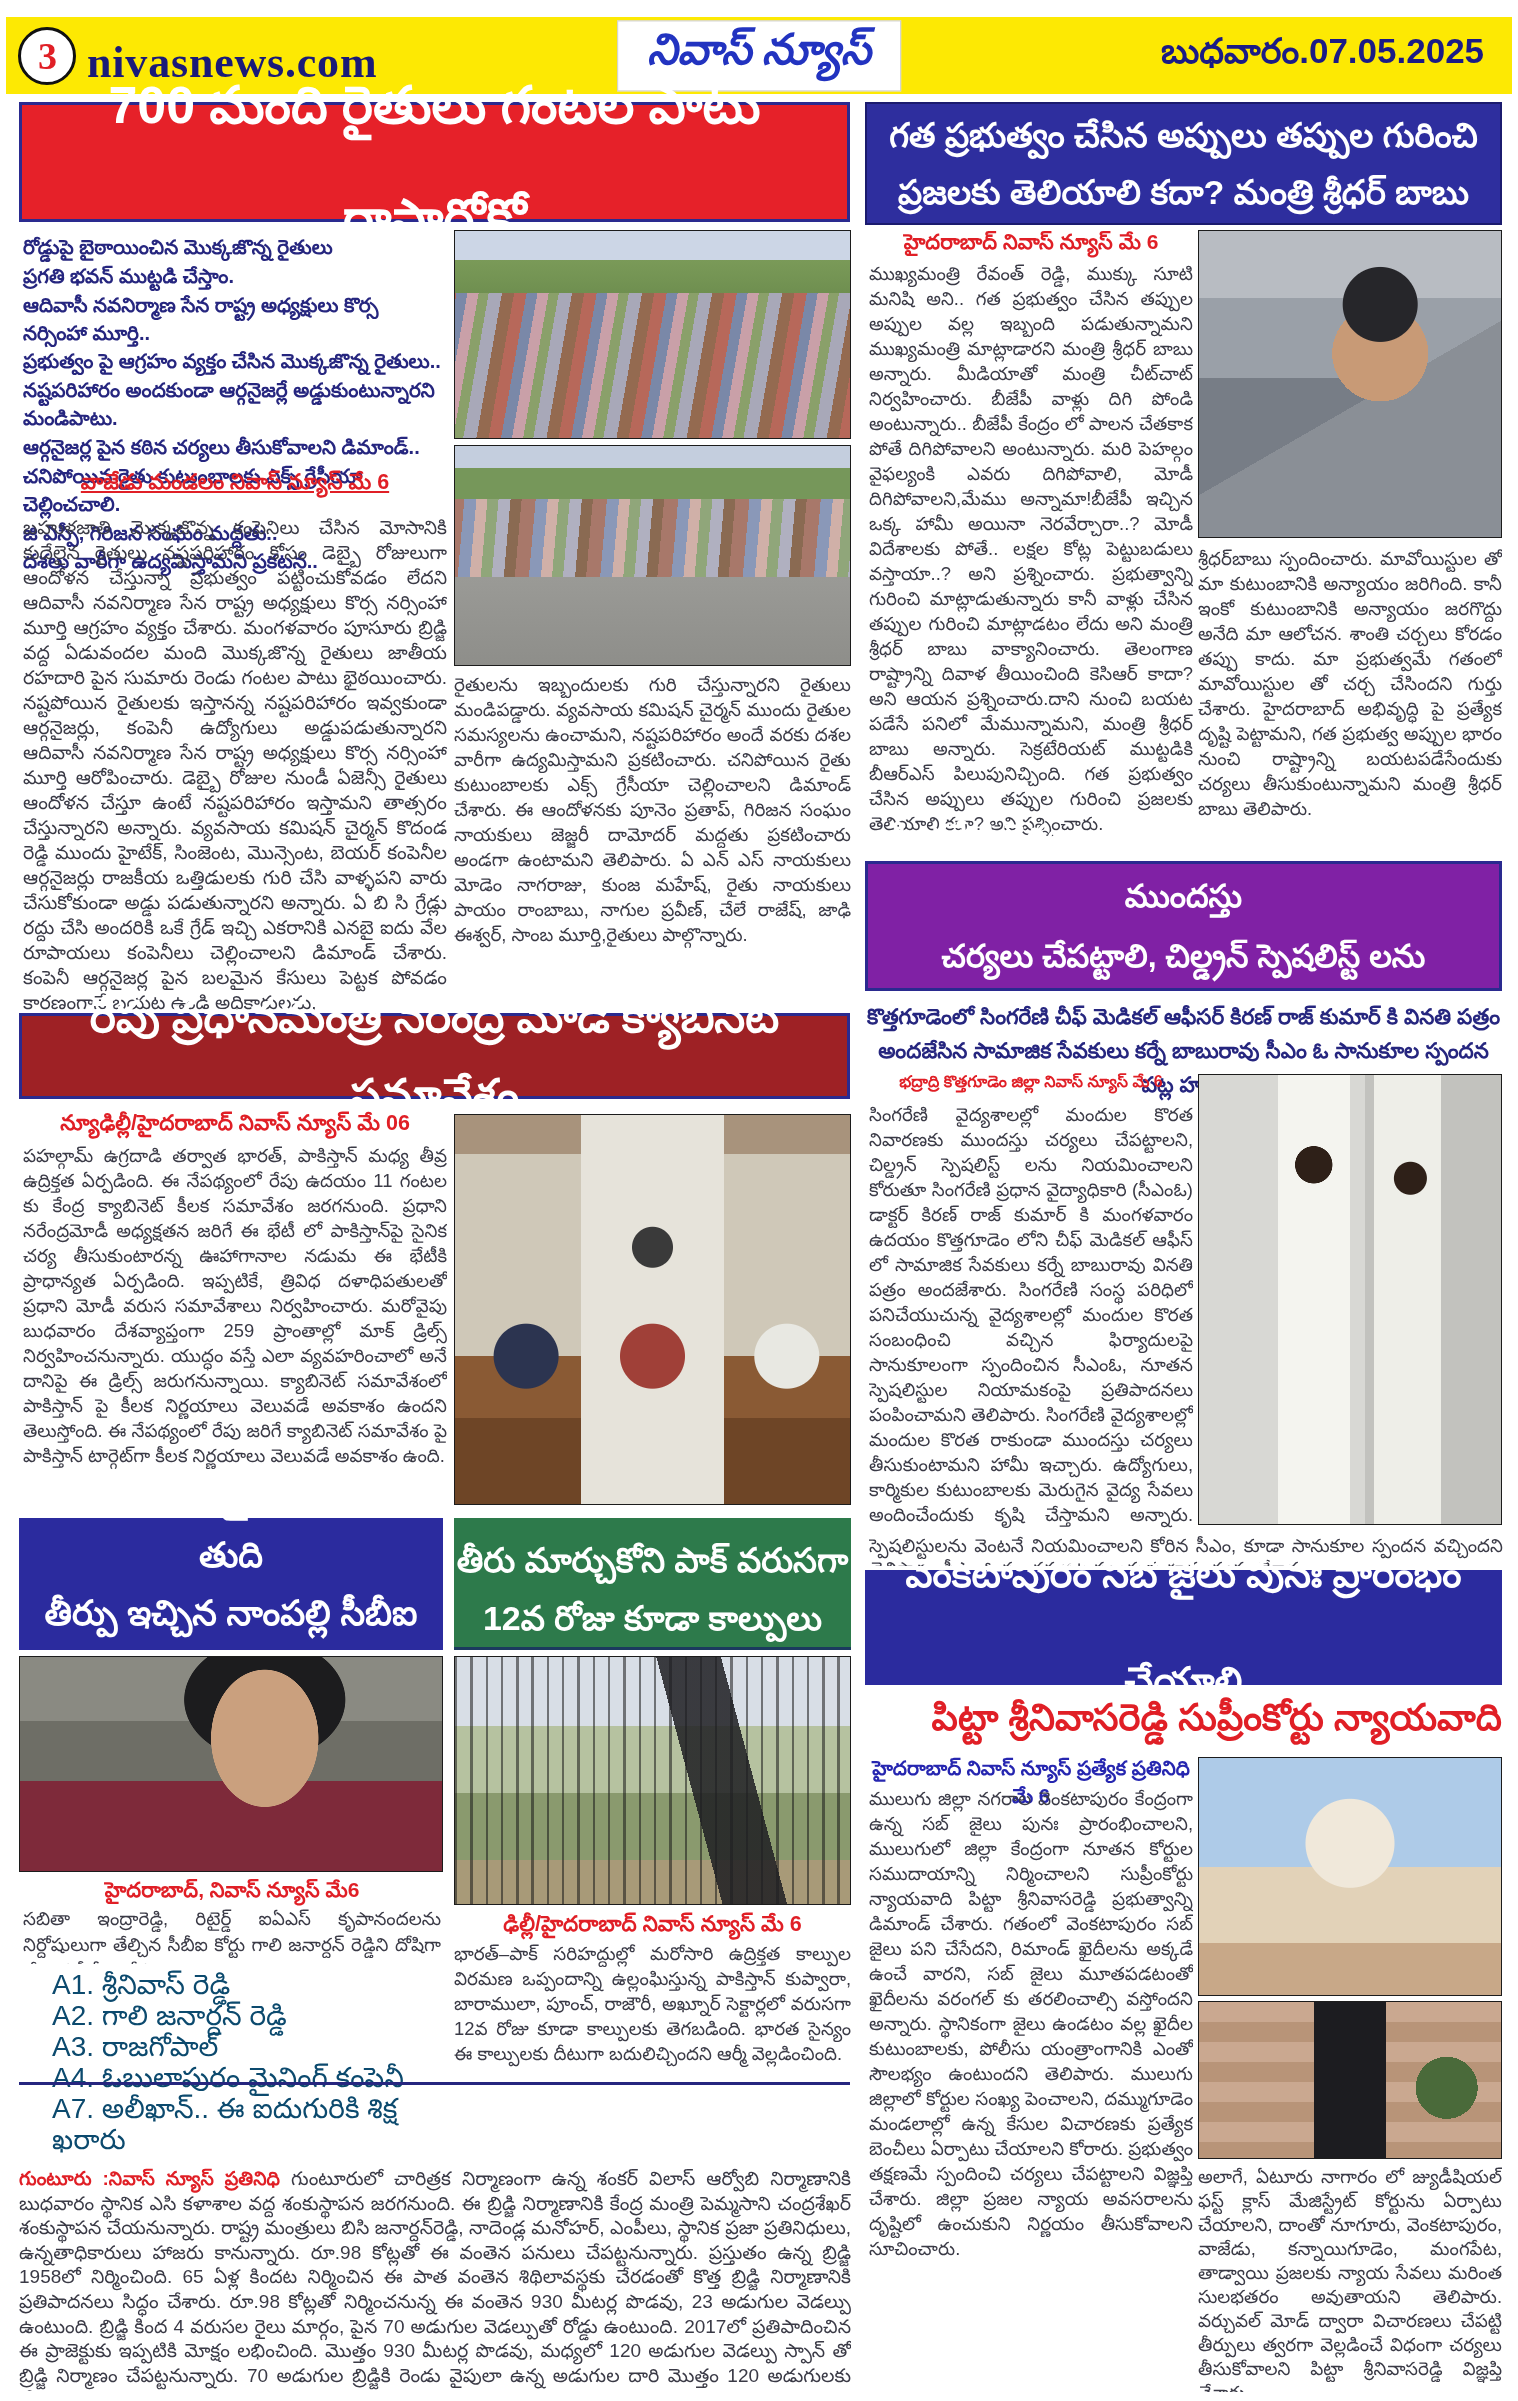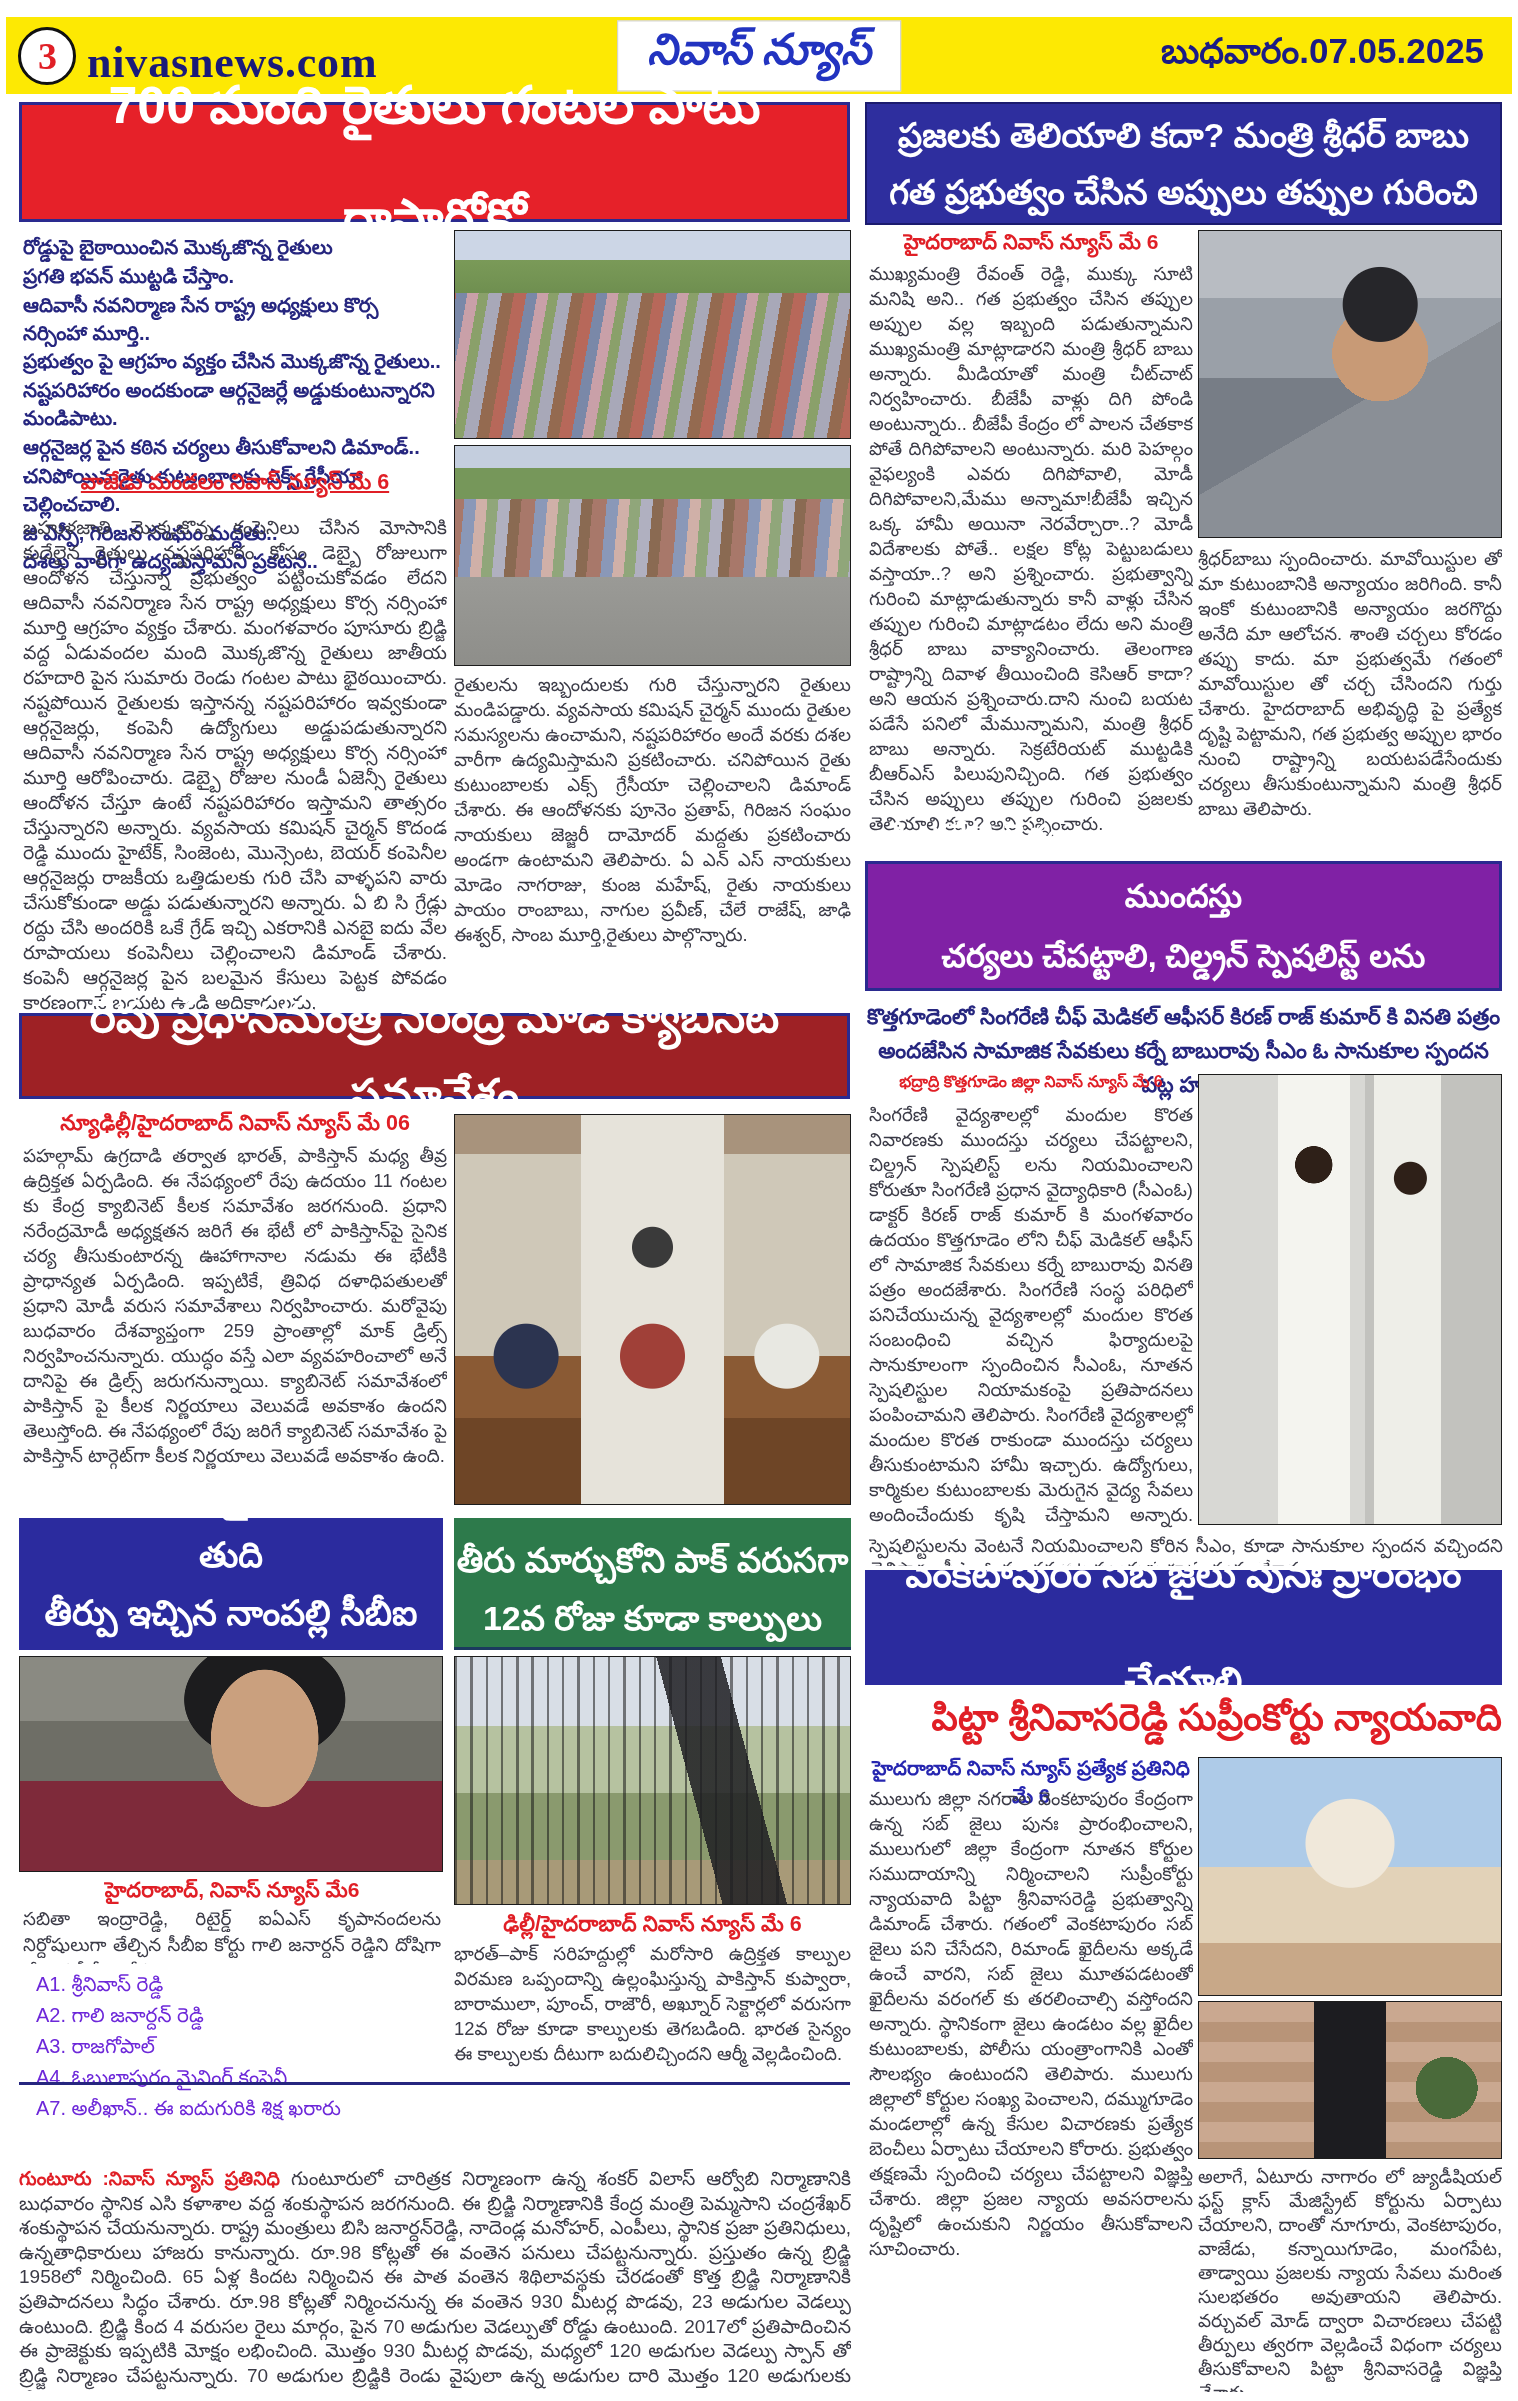--- a/index.html
+++ b/index.html
@@ -95,22 +95,22 @@
   .cbi-headline { left:19px; top:1518px; width:424px; height:132px; background:#2b2b9e;
                   font-size:35px; line-height:58px; }
   .ph-sabitha { left:19px; top:1656px; width:424px; height:216px;
     background:
       radial-gradient(ellipse 54px 69px at 58% 38%, #caa07e 0 99%, rgba(0,0,0,0) 100%),
       radial-gradient(ellipse 81px 61px at 58% 20%, #1c1c1e 0 99%, rgba(0,0,0,0) 100%),
       linear-gradient(180deg, rgba(0,0,0,0) 0 58%, #7e2a3a 58% 100%),
       linear-gradient(180deg,#8a8a82 0 30%,#6e6e66 30% 100%); }
   .cbi-dateline { left:23px; top:1878px; width:418px; font-size:21px; }
   .cbi-intro { left:23px; top:1906px; width:418px; height:58px; font-size:18.4px; line-height:26px; }
-  .cbi-list { position:absolute; left:36px; top:1969px; width:384px; color:#6d28d9;
-              font-size:20px; line-height:31px; }
+  .cbi-list { position:absolute; left:52px; top:1969px; width:384px; color:#0c4a6e;
+              font-size:28px; line-height:31px; }
   .rule-navy { position:absolute; left:19px; top:2082px; width:831px; height:3.1px; background:#26267f; }
 
   
   .pak-headline { left:454px; top:1518px; width:397px; height:132px; background:#2d7a4b;
                   border-bottom:3.1px solid #1b3a5e; font-size:34px; line-height:58px;justify-content:flex-end; }
   .ph-border { left:454px; top:1656px; width:397px; height:249px;
     background:
       linear-gradient(75deg, rgba(0,0,0,0) 0 58%, rgba(30,30,34,0.85) 58% 72%, rgba(0,0,0,0) 72%),
       repeating-linear-gradient(90deg, rgba(25,25,25,0.55) 0 2.3px, rgba(0,0,0,0) 2.3px 15.3px),
       linear-gradient(180deg,#d8dee6 0 28%,#b6c2a0 28% 55%,#8a9a6e 55% 82%,#a89a78 82% 100%); }
@@ -168,22 +168,22 @@
     <div>జి ఎస్పీ, గిరిజన సంఘం మద్దతు..</div>
     <div>దశలు వారీగా ఉద్యమిస్తామని ప్రకటన..</div>
   </div>
   <div class="dateline farm-dateline">వాజేడు మండలం నివాస్ న్యూస్ మే 6</div>
   <div class="photo ph-protest1"></div>
   <div class="photo ph-protest2"></div>
   <div class="bodytxt farm-body-left">బహుళజాతి మొక్కజొన్న కంపెనిలు చేసిన మోసానికి కుదేలైన రైతులు నష్టపరిహారం కోసం డెబ్బై రోజులుగా ఆందోళన చేస్తున్నా ప్రభుత్వం పట్టించుకోవడం లేదని ఆదివాసీ నవనిర్మాణ సేన రాష్ట్ర అధ్యక్షులు కొర్స నర్సింహా మూర్తి ఆగ్రహం వ్యక్తం చేశారు. మంగళవారం పూసూరు బ్రిడ్జి వద్ద ఏడువందల మంది మొక్కజొన్న రైతులు జాతీయ రహదారి పైన సుమారు రెండు గంటల పాటు భైఠయించారు. నష్టపోయిన రైతులకు ఇస్తానన్న నష్టపరిహారం ఇవ్వకుండా ఆర్గనైజర్లు, కంపెనీ ఉద్యోగులు అడ్డుపడుతున్నారని ఆదివాసీ నవనిర్మాణ సేన రాష్ట్ర అధ్యక్షులు కొర్స నర్సింహా మూర్తి ఆరోపించారు. డెబ్బై రోజుల నుండీ ఏజెన్సీ రైతులు ఆందోళన చేస్తూ ఉంటే నష్టపరిహారం ఇస్తామని తాత్సరం చేస్తున్నారని అన్నారు. వ్యవసాయ కమిషన్ చైర్మన్ కొదండ రెడ్డి ముందు హైటేక్, సింజెంట, మొన్సెంట, బెయర్ కంపెనీల ఆర్గనైజర్లు రాజకీయ ఒత్తిడులకు గురి చేసి వాళ్ళపని వారు చేసుకోకుండా అడ్డు పడుతున్నారని అన్నారు. ఏ బి సి గ్రేడ్లు రద్దు చేసి అందరికి ఒకే గ్రేడ్ ఇచ్చి ఎకరానికి ఎనబై ఐదు వేల రూపాయలు కంపెనీలు చెల్లించాలని డిమాండ్ చేశారు. కంపెనీ ఆర్గనైజర్ల పైన బలమైన కేసులు పెట్టక పోవడం కారణంగానే బయట ఉండి అధికారులను,</div>
   <div class="bodytxt farm-body-right">రైతులను ఇబ్బందులకు గురి చేస్తున్నారని రైతులు మండిపడ్డారు. వ్యవసాయ కమిషన్ చైర్మన్ ముందు రైతుల సమస్యలను ఉంచామని, నష్టపరిహారం అందే వరకు దశల వారీగా ఉద్యమిస్తామని ప్రకటించారు. చనిపోయిన రైతు కుటుంబాలకు ఎక్స్ గ్రేసీయా చెల్లించాలని డిమాండ్ చేశారు. ఈ ఆందోళనకు పూనెం ప్రతాప్, గిరిజన సంఘం నాయకులు జెజ్జరీ దామోదర్ మద్దతు ప్రకటించారు అండగా ఉంటామని తెలిపారు. ఏ ఎన్ ఎస్ నాయకులు మోడెం నాగరాజు, కుంజ మహేష్, రైతు నాయకులు పాయం రాంబాబు, నాగుల ప్రవీణ్, చేలే రాజేష్, జాఢి ఈశ్వర్, సాంబ మూర్తి,రైతులు పాల్గొన్నారు.</div>
 
   <div class="banner min-headline">
+    <div>గత ప్రభుత్వం చేసిన అప్పులు తప్పుల గురించి</div>
     <div>ప్రజలకు తెలియాలి కదా? మంత్రి శ్రీధర్ బాబు</div>
-    <div>గత ప్రభుత్వం చేసిన అప్పులు తప్పుల గురించి</div>
   </div>
   <div class="dateline min-dateline">హైదరాబాద్ నివాస్ న్యూస్ మే 6</div>
   <div class="photo ph-minister"></div>
   <div class="bodytxt min-body-left">ముఖ్యమంత్రి రేవంత్ రెడ్డి, ముక్కు సూటి మనిషి అని.. గత ప్రభుత్వం చేసిన తప్పుల అప్పుల వల్ల ఇబ్బంది పడుతున్నామని ముఖ్యమంత్రి మాట్లాడారని మంత్రి శ్రీధర్ బాబు అన్నారు. మీడియాతో మంత్రి చీట్‌చాట్ నిర్వహించారు. బీజేపీ వాళ్లు దిగి పోండి అంటున్నారు.. బీజేపీ కేంద్రం లో పాలన చేతకాక పోతే దిగిపోవాలని అంటున్నారు. మరి పెహల్గం వైఫల్యంకి ఎవరు దిగిపోవాలి, మోడీ దిగిపోవాలని,మేము అన్నామా!బీజేపీ ఇచ్చిన ఒక్క హామీ అయినా నెరవేర్చారా..? మోడీ విదేశాలకు పోతే.. లక్షల కోట్ల పెట్టుబడులు వస్తాయా..? అని ప్రశ్నించారు. ప్రభుత్వాన్ని గురించి మాట్లాడుతున్నారు కానీ వాళ్లు చేసిన తప్పుల గురించి మాట్లాడటం లేదు అని మంత్రి శ్రీధర్ బాబు వాక్యానించారు. తెలంగాణ రాష్ట్రాన్ని దివాళ తీయించింది కెసిఆర్ కాదా?అని ఆయన ప్రశ్నించారు.దాని నుంచి బయట పడేసే పనిలో మేమున్నామని, మంత్రి శ్రీధర్ బాబు అన్నారు. సెక్రటేరియట్ ముట్టడికి బీఆర్ఎస్ పిలుపునిచ్చింది. గత ప్రభుత్వం చేసిన అప్పులు తప్పుల గురించి ప్రజలకు తెలియాలి కదా? అని ప్రశ్నించారు.</div>
   <div class="bodytxt min-body-right">శ్రీధర్‌బాబు స్పందించారు. మావోయిస్టుల తో మా కుటుంబానికి అన్యాయం జరిగింది. కానీ ఇంకో కుటుంబానికి అన్యాయం జరగొద్దు అనేది మా ఆలోచన. శాంతి చర్చలు కోరడం తప్పు కాదు. మా ప్రభుత్వమే గతంలో మావోయిస్టుల తో చర్చ చేసిందని గుర్తు చేశారు. హైదరాబాద్ అభివృద్ధి పై ప్రత్యేక దృష్టి పెట్టామని, గత ప్రభుత్వ అప్పుల భారం నుంచి రాష్ట్రాన్ని బయటపడేసేందుకు చర్యలు తీసుకుంటున్నామని మంత్రి శ్రీధర్ బాబు తెలిపారు.</div>
 
   <div class="banner sing-banner">
     <div>సింగరేణి వైద్యశాలల్లో మందుల కొరత నివారణకు ముందస్తు</div>
     <div>చర్యలు చేపట్టాలి, చిల్డ్రన్ స్పెషలిస్ట్ లను నియమించాలి</div>
   </div>

